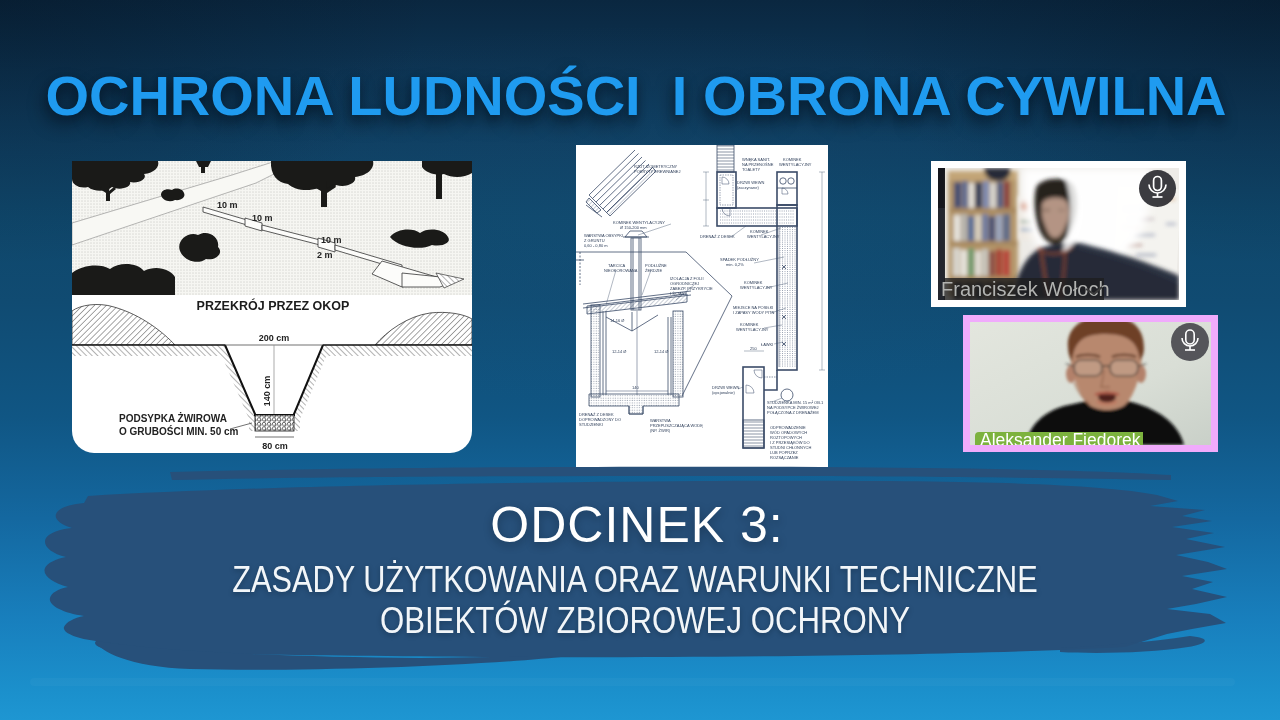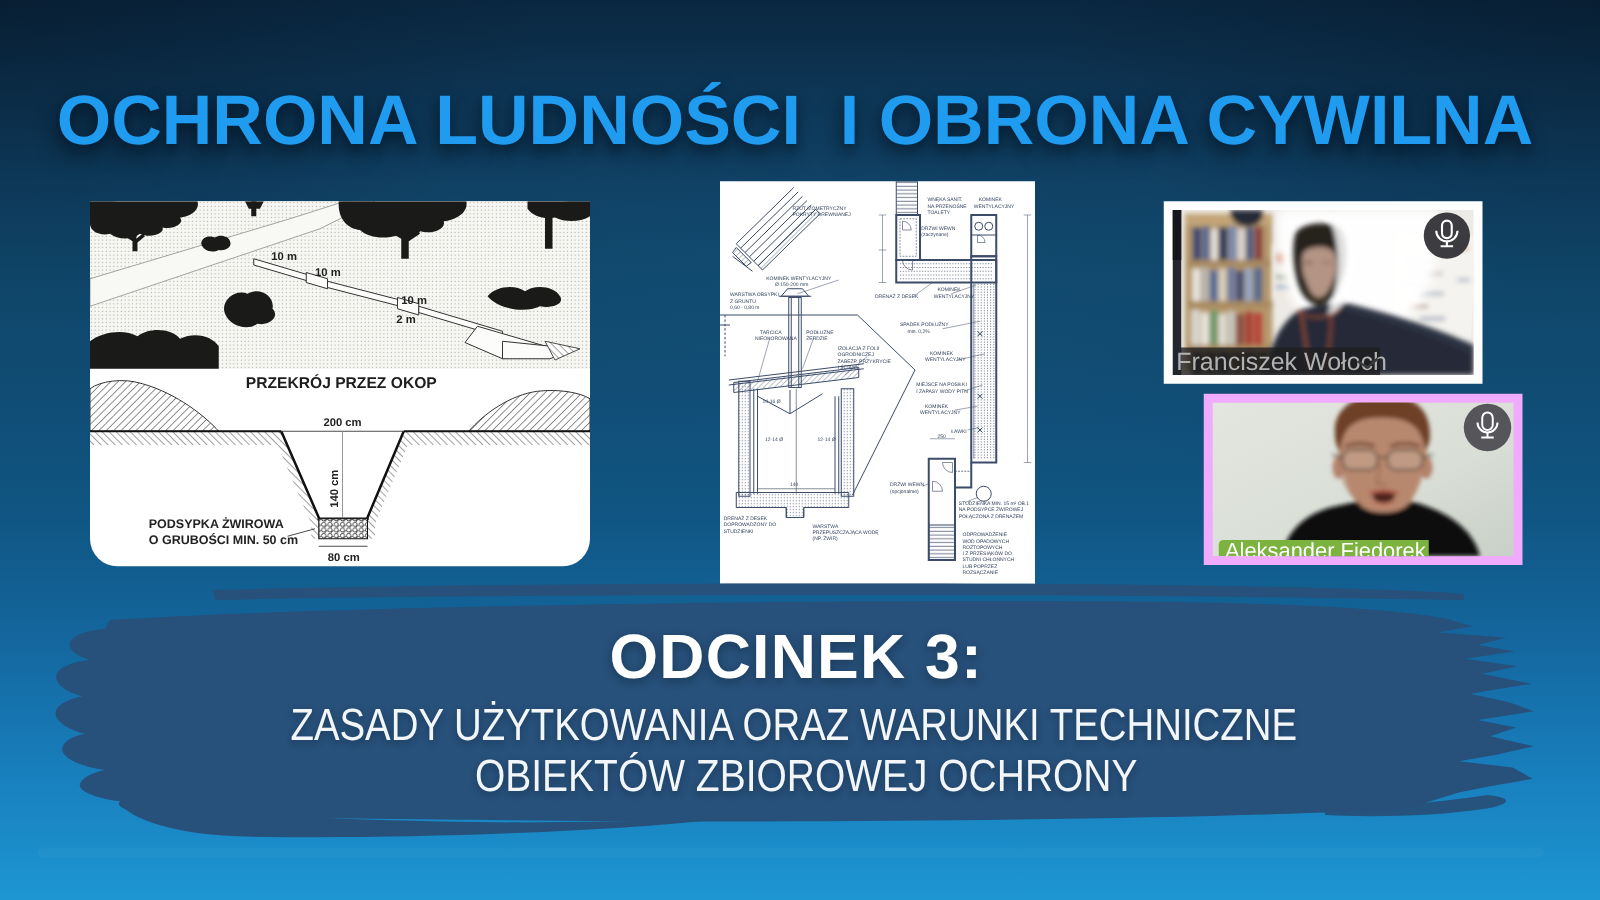--- a/index.html
+++ b/index.html
@@ -530,17 +530,17 @@
 
     <path d="M1060,193 C1100,191 1150,187 1190,181 C1212,183 1208,189 1188,192 C1150,198 1095,199 1060,197 Z" opacity="0.95"></path>
   </g>
 
   <g fill="#ffffff" opacity="0.028">
     <rect x="30" y="223" width="1205" height="8" rx="4"></rect>
   </g>
 </svg>
 </div>
 
-<div class="abs" style="left:0;top:496px;width:1274px;text-align:center;font-size:50px;font-weight:bold;letter-spacing:1px;color:#ffffff;text-shadow:0 3px 8px rgba(10,25,40,0.4);">ODCINEK 3:</div>
+<div class="abs" style="left:0;top:496px;width:1274px;text-align:center;font-size:50px;font-weight:normal;letter-spacing:1px;color:#ffffff;text-shadow:0 3px 8px rgba(10,25,40,0.4);">ODCINEK 3:</div>
 
 <div class="abs" style="left:0;top:559px;width:1270px;text-align:center;font-size:36px;transform:scaleX(0.853);color:#f2f6f9;text-shadow:0 2px 6px rgba(10,25,40,0.35);">ZASADY UŻYTKOWANIA ORAZ WARUNKI TECHNICZNE</div>
 
 <div class="abs" style="left:0;top:600px;width:1290px;text-align:center;font-size:36px;transform:scaleX(0.866);color:#f2f6f9;text-shadow:0 2px 6px rgba(10,25,40,0.35);">OBIEKTÓW ZBIOROWEJ OCHRONY</div>
 
 </body></html>

